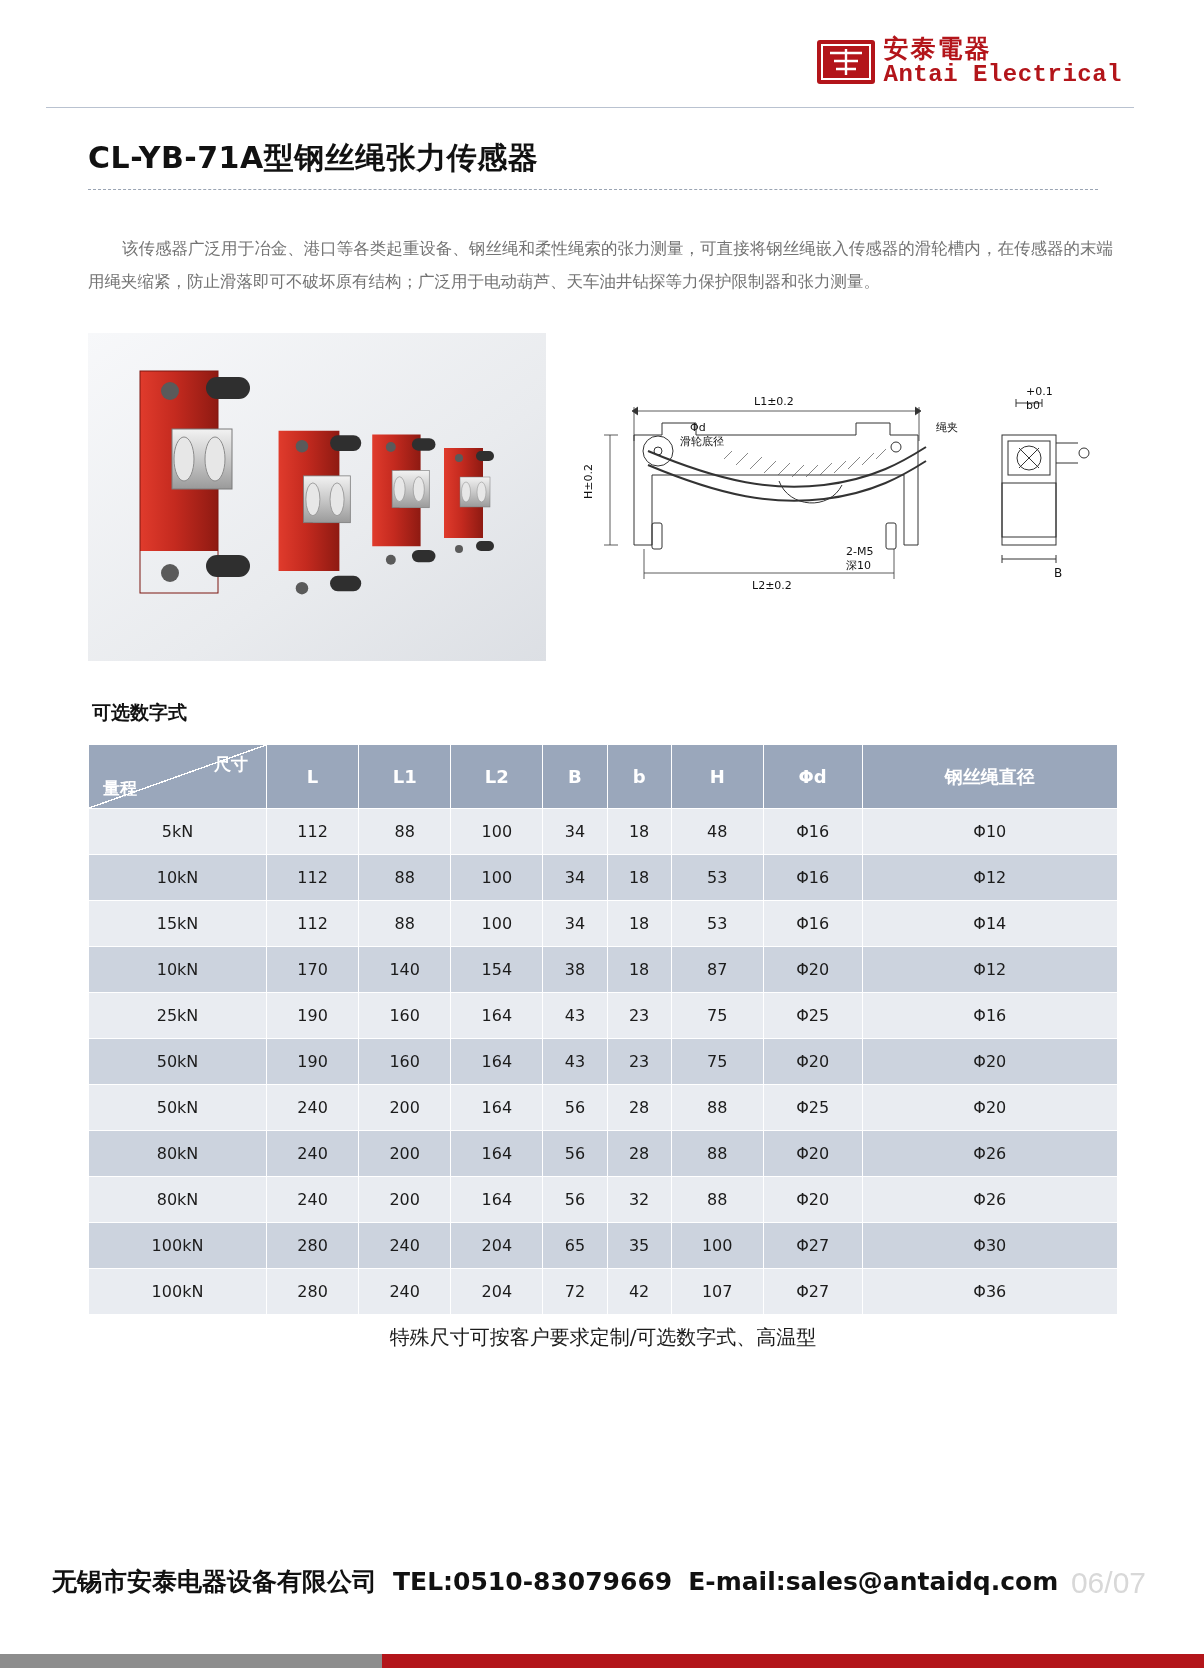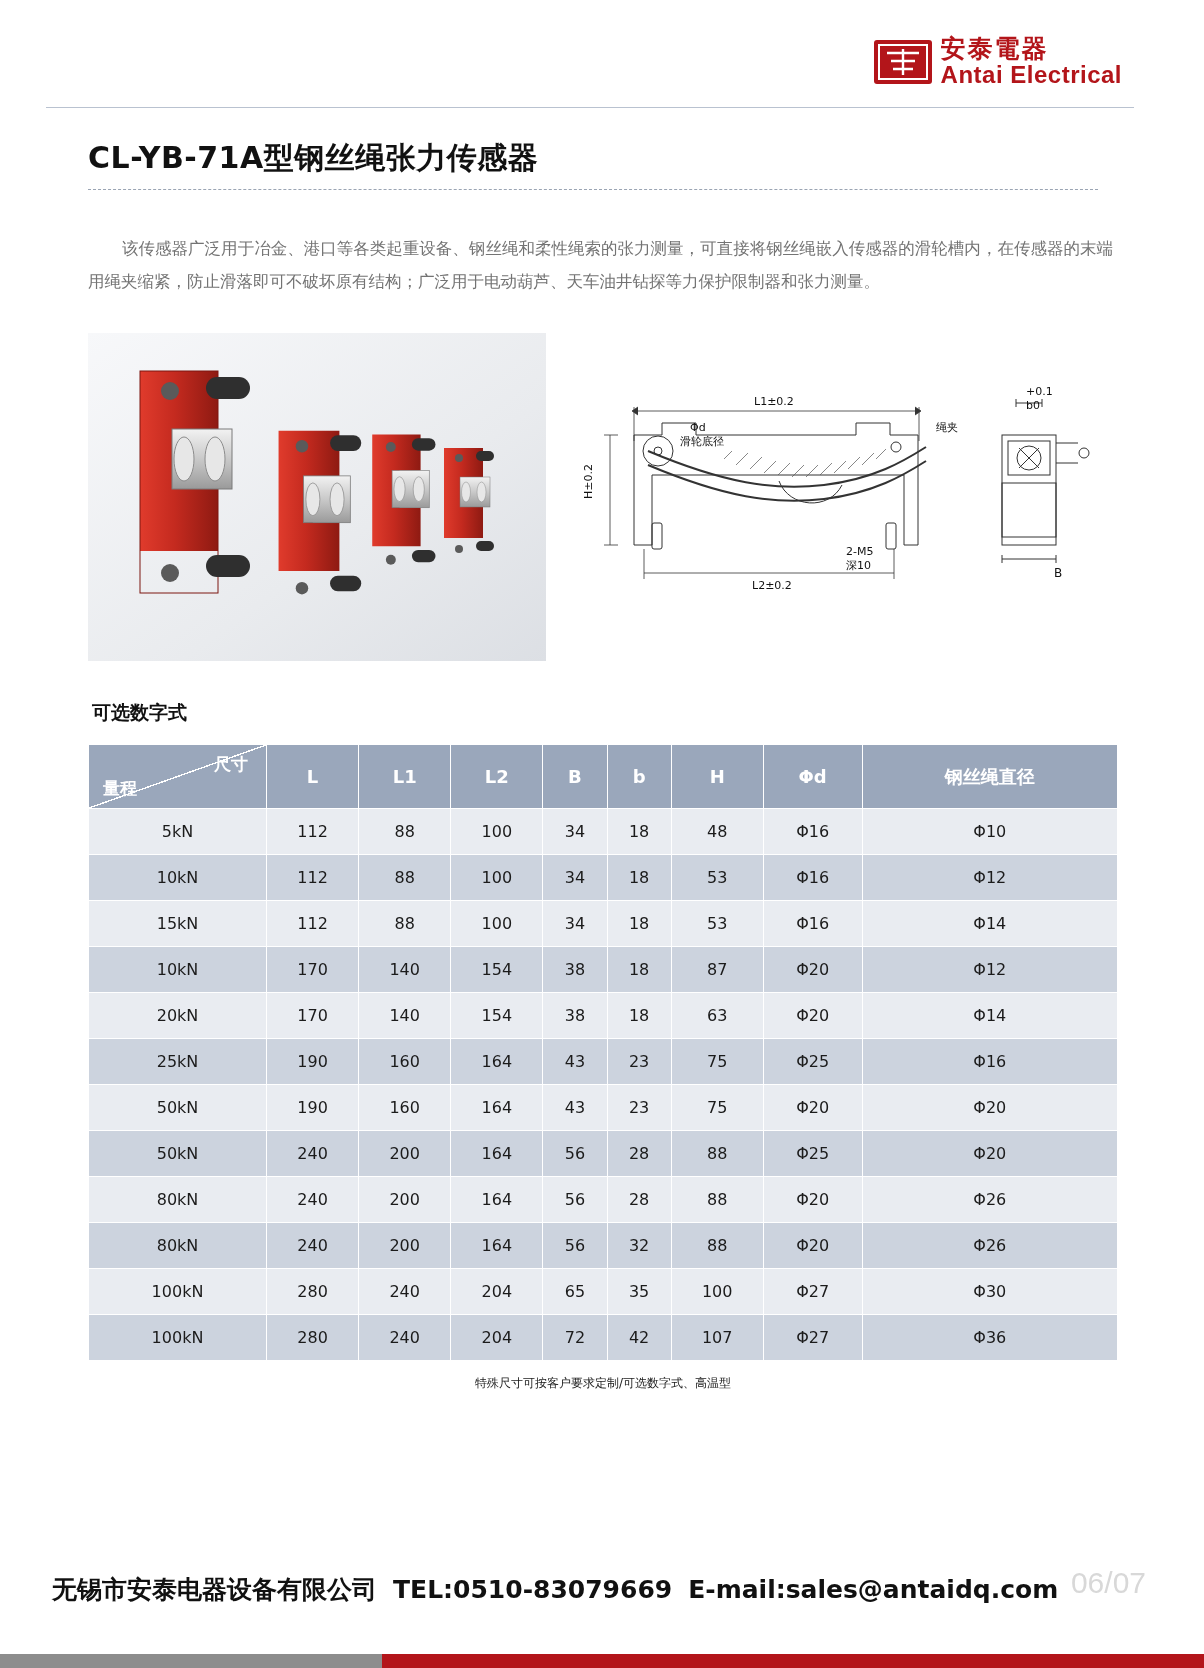--- a/index.html
+++ b/index.html
@@ -50,21 +50,21 @@
     color: #b3151a;
     font-size: 25px;
     font-weight: bold;
     letter-spacing: 2px;
     font-family: "DejaVu Sans", sans-serif;
   }
   .logo-en {
     color: #b3151a;
     font-size: 24px;
     font-weight: bold;
-    font-family: Liberation Sans, sans-serif;
+    font-family: Liberation Mono, monospace;
     letter-spacing: 0.5px;
   }
 
   
   .title-block {
     position: absolute;
     top: 138px;
     left: 88px;
     width: 1030px;
   }
@@ -179,35 +179,35 @@
     margin-left: 34px;
   }
   tbody tr:nth-child(odd) td { background: #e9ecf1; }
   tbody tr:nth-child(even) td { background: #ccd3de; }
   td.range { width: 178px; }
   .note-row td {
     background: #ffffff !important;
     border: none;
     border-top: 1px solid #c2c8d2;
     height: 44px;
-    font-size: 12px;
+    font-size: 20px;
     color: #222;
   }
 
   
   .footer {
     position: absolute;
     left: 0; bottom: 0;
     width: 1204px;
     height: 132px;
   }
   .footer-text {
     position: absolute;
     left: 52px;
-    bottom: 62px;
+    bottom: 70px;
     font-size: 25px;
     font-weight: bold;
     color: #111;
     white-space: nowrap;
     font-family: "DejaVu Sans", sans-serif;
     margin-top: 12px;
   }
   .footer-text .sep { display:inline-block; width: 16px; }
   .page-num {
     position: absolute;
@@ -444,31 +444,20 @@
         <td>170</td>
         <td>140</td>
         <td>154</td>
         <td>38</td>
         <td>18</td>
         <td>87</td>
         <td>Φ20</td>
         <td>Φ12</td>
       </tr>
       <tr>
-        <td class="range">20kN</td>
-        <td>170</td>
-        <td>140</td>
-        <td>154</td>
-        <td>38</td>
-        <td>18</td>
-        <td>63</td>
-        <td>Φ20</td>
-        <td>Φ14</td>
-      </tr>
-      <tr>
         <td class="range">25kN</td>
         <td>190</td>
         <td>160</td>
         <td>164</td>
         <td>43</td>
         <td>23</td>
         <td>75</td>
         <td>Φ25</td>
         <td>Φ16</td>
       </tr>

